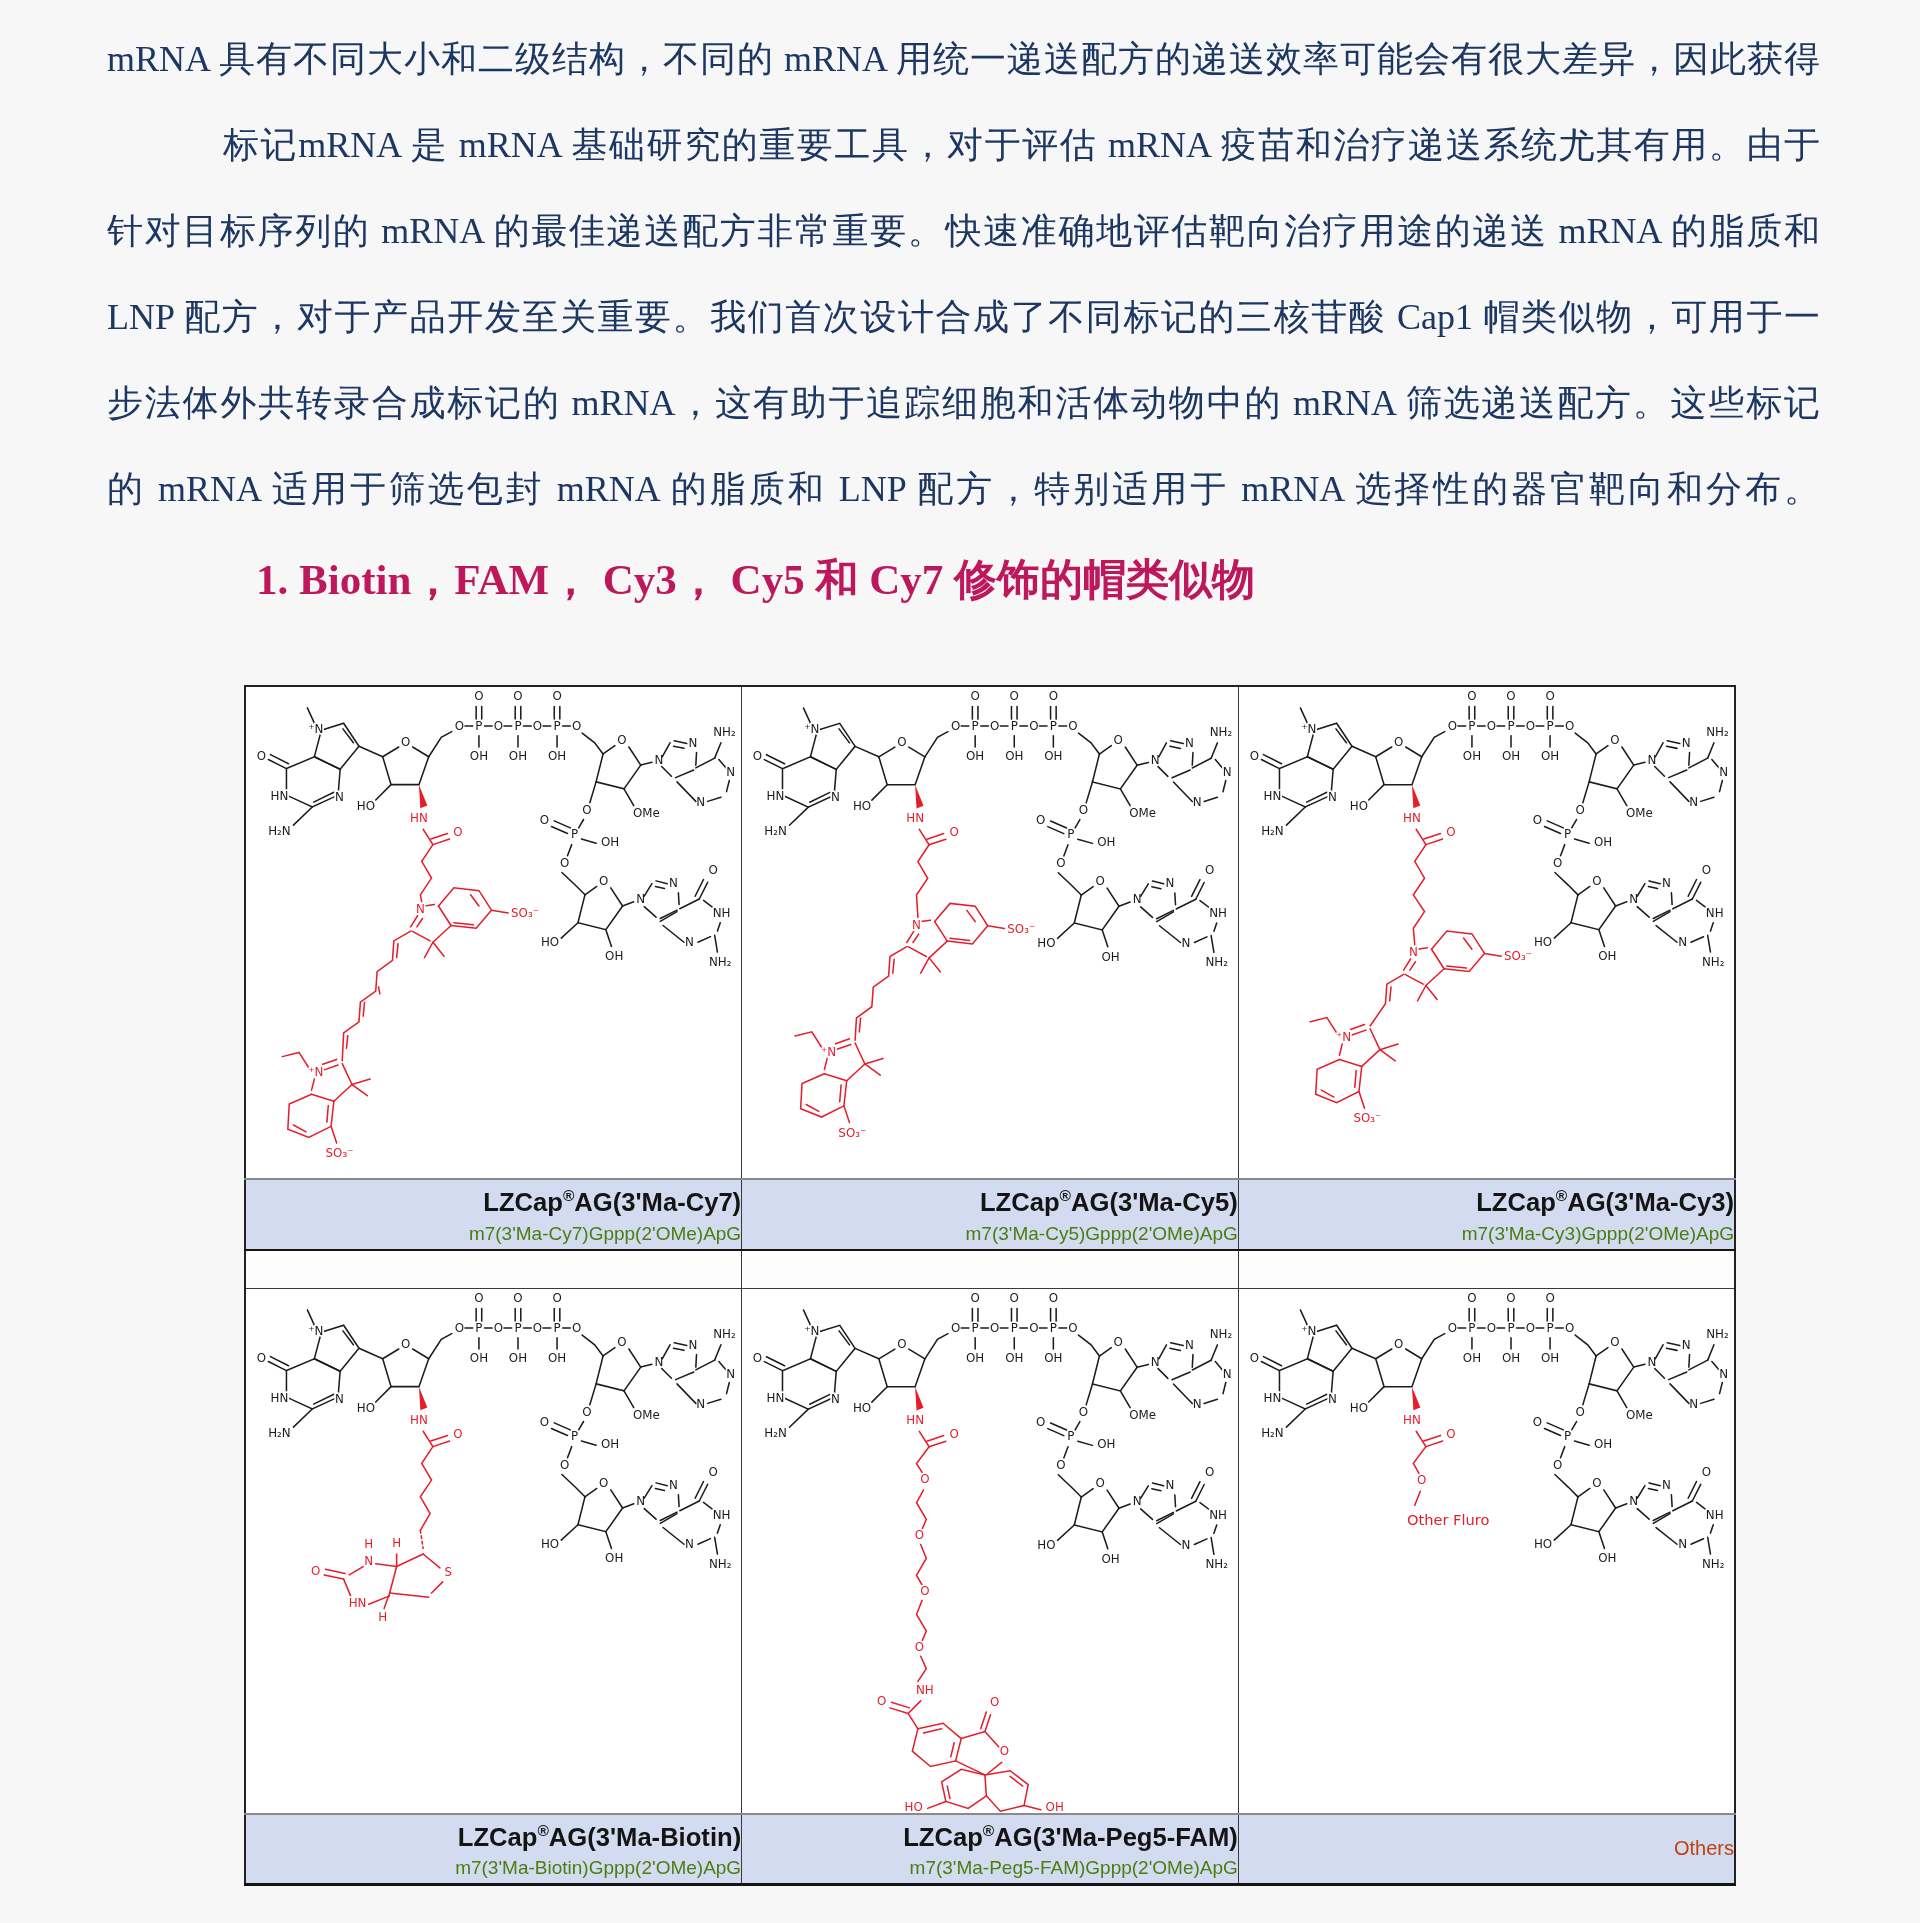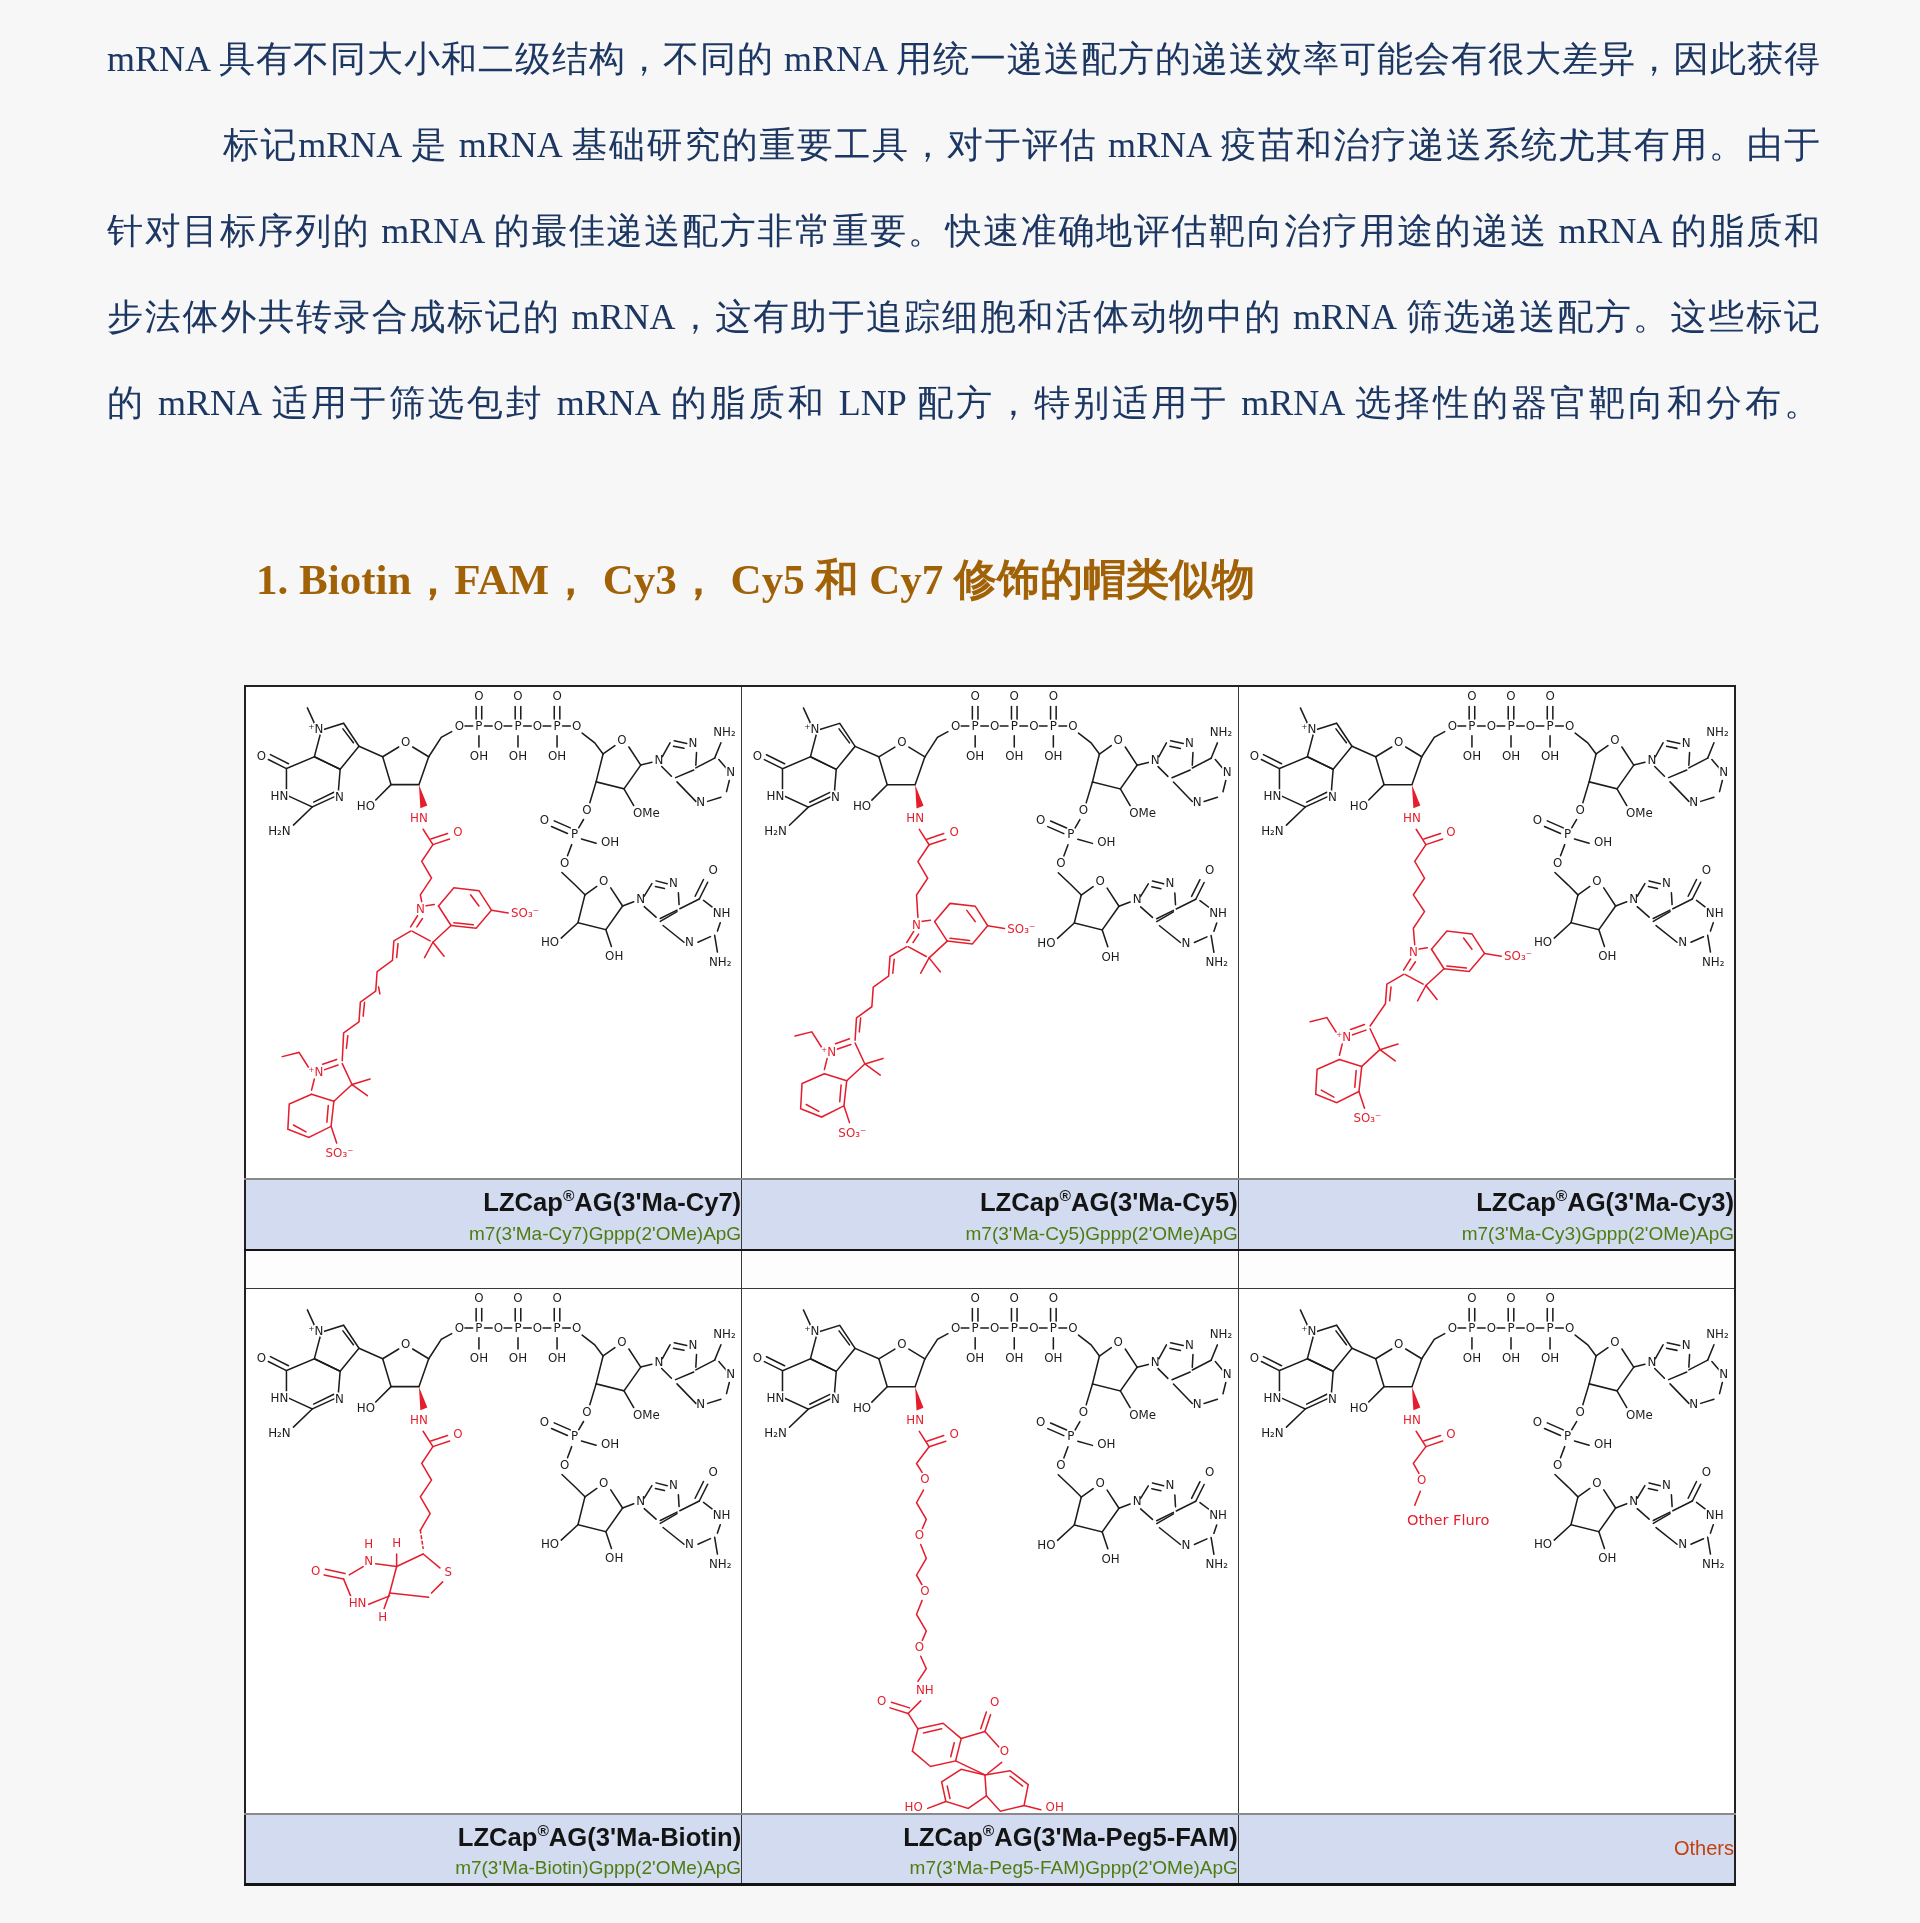--- a/index.html
+++ b/index.html
@@ -12,21 +12,21 @@
   .para{position:absolute;left:107px;top:15.5px;width:1713px;}
   .para .line{
     height:86px;line-height:86px;font-size:36px;
     white-space:nowrap;text-align:justify;text-align-last:justify;
     color:#1d3763;
   }
   .para .line.indent{text-indent:116px;}
   
   .heading{
     position:absolute;left:256px;top:551px;width:1471px;
-    font-size:43px;font-weight:bold;color:#a16207;white-space:nowrap;
+    font-size:43px;font-weight:bold;color:#be185d;white-space:nowrap;
   }
   
   table.capgrid{
     position:absolute;left:244px;top:685px;width:1492px;
     border-collapse:collapse;table-layout:fixed;
     background:#ffffff;border:2.3px solid #222;
   }
   table.capgrid td{border:1.5px solid #3a3a3a;padding:0;vertical-align:top;}
   td.struct{background:#ffffff;height:491px;}
   tr.bottom td.struct{height:524px;}
@@ -235,20 +235,21 @@
         <text class="rt" x="-4" y="134">SO₃⁻</text>
         <text class="rt" x="-38" y="18">⁺N</text>
       </g>
     </defs>
   </svg>
 
   <div class="para">
     <div class="line">mRNA 具有不同大小和二级结构，不同的 mRNA 用统一递送配方的递送效率可能会有很大差异，因此获得</div>
     <div class="line indent">标记mRNA 是 mRNA 基础研究的重要工具，对于评估 mRNA 疫苗和治疗递送系统尤其有用。由于</div>
     <div class="line">针对目标序列的 mRNA 的最佳递送配方非常重要。快速准确地评估靶向治疗用途的递送 mRNA 的脂质和</div>
+    <div class="line">LNP 配方，对于产品开发至关重要。我们首次设计合成了不同标记的三核苷酸 Cap1 帽类似物，可用于一</div>
     <div class="line">步法体外共转录合成标记的 mRNA，这有助于追踪细胞和活体动物中的 mRNA 筛选递送配方。这些标记</div>
     <div class="line">的 mRNA 适用于筛选包封 mRNA 的脂质和 LNP 配方，特别适用于 mRNA 选择性的器官靶向和分布。</div>
   </div>
 
   <div class="heading">1. Biotin，FAM， Cy3， Cy5 和 Cy7 修饰的帽类似物</div>
 
   <table class="capgrid">
     <tbody>
     <tr class="top">
       <td class="struct">

